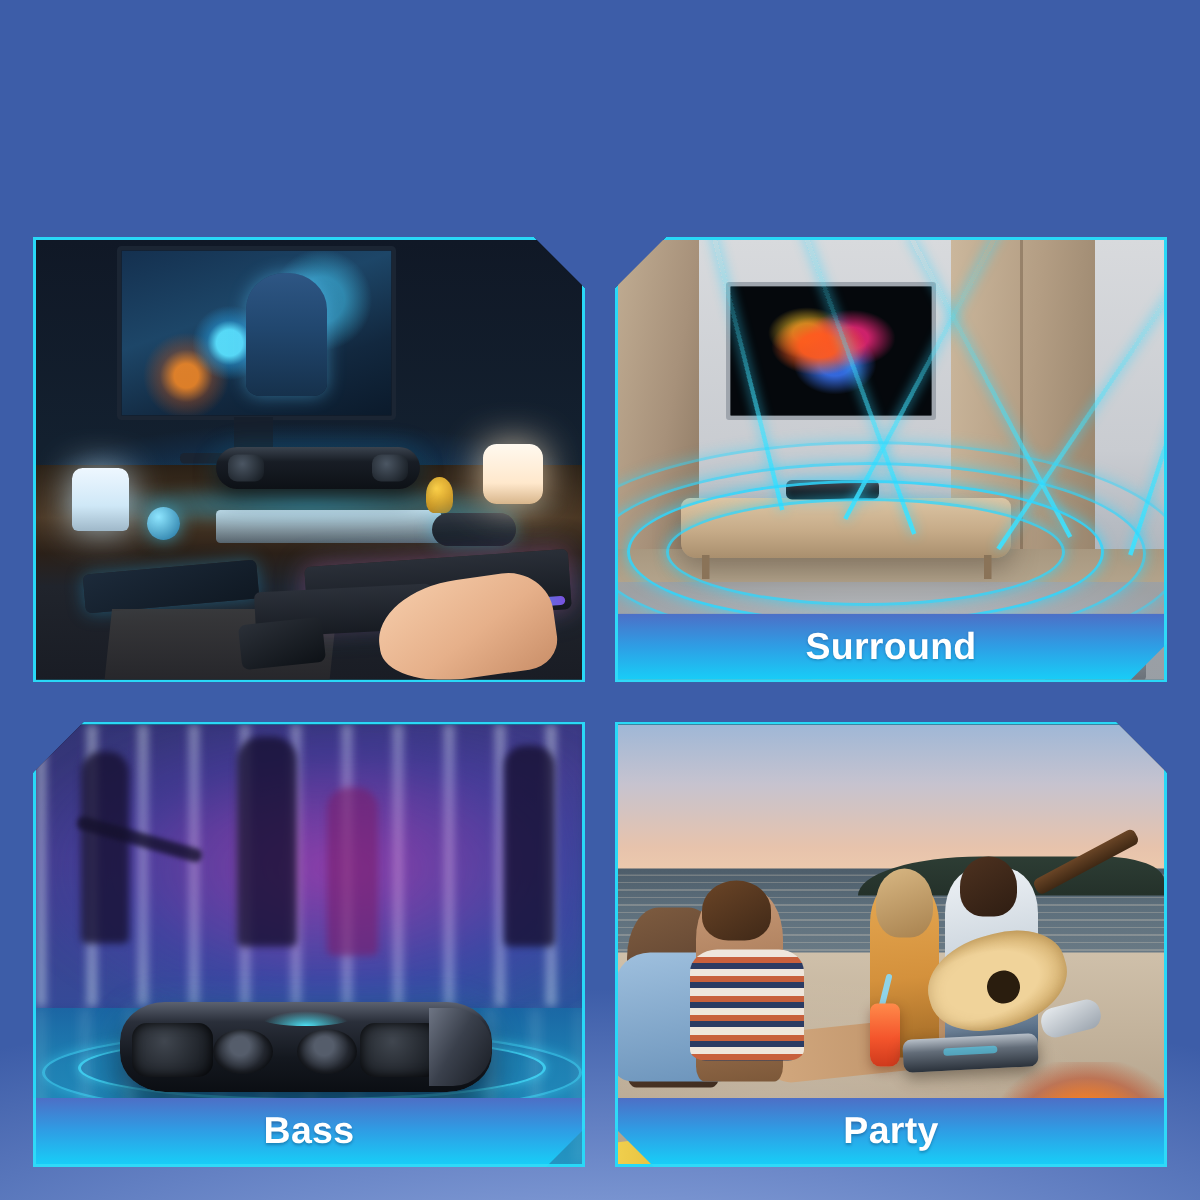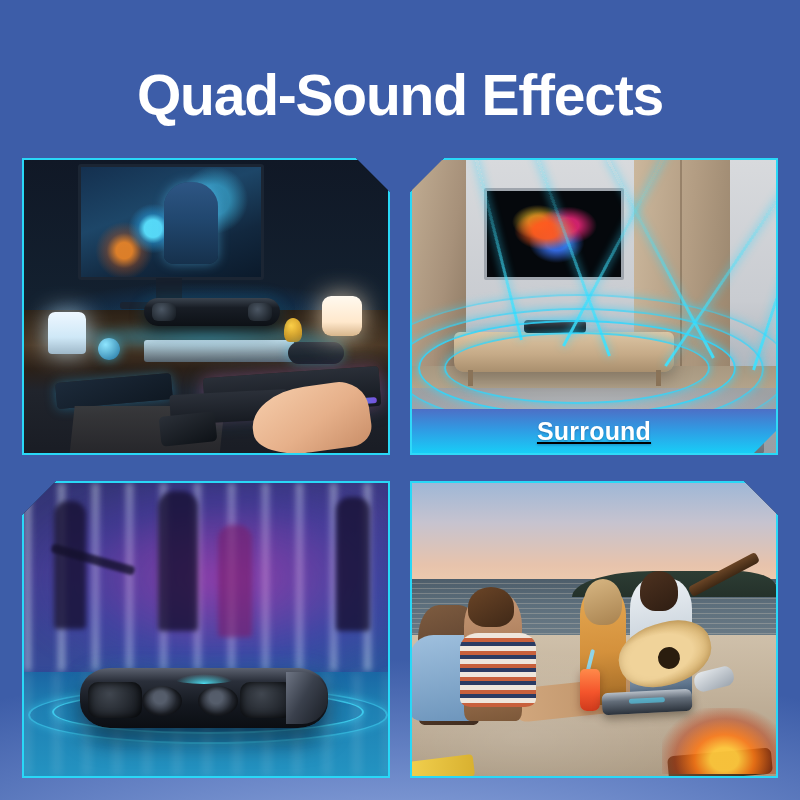--- a/index.html
+++ b/index.html
@@ -71,21 +71,21 @@
     position: absolute;
     left: 0; bottom: 0;
     width: 368px; height: 46px;
     background: linear-gradient(to bottom, #4d6fc6 0%, #2f9ce4 48%, #18cdf7 100%);
     border: 2px solid #2fd9f8;
     border-top: none;
     display: flex; align-items: center; justify-content: center;
     z-index: 4;
   }
   .lbl-cut-bl { clip-path: polygon(0 0, 100% 0, 100% 100%, 26px 100%, 0 calc(100% - 26px)); }
-  .lbl-cut-br { clip-path: polygon(0 0, 100% 0, 100% calc(100% - 26px), calc(100% - 26px) 100%, 0 100%); text-decoration: underline; }
+  .lbl-cut-br { clip-path: polygon(0 0, 100% 0, 100% calc(100% - 26px), calc(100% - 26px) 100%, 0 100%); }
 
   .label-text {
     color: #fff; font-size: 25px; font-weight: bold;
     letter-spacing: .2px;
     text-shadow: 0 1px 2px rgba(0,40,80,.33);
   }
 
   
   .g-wall { position:absolute; inset:0; background: linear-gradient(180deg,#101826 0%,#13202f 46%,#14212e 60%,#101a26 100%); }
   .g-ambient { position:absolute; left:-8%; top:42%; width:116%; height:42%;
@@ -299,21 +299,20 @@
   .p-towel { position:absolute; left:-4px; bottom:-4px; width:66px; height:22px;
     background: linear-gradient(100deg,#f2d14f,#d8b02f); border-radius:4px; transform: rotate(-7deg); }
   .p-shoe { position:absolute; right:42px; top:186px; width:40px; height:20px;
     background: linear-gradient(160deg,#e8ecef,#9aa3ad); border-radius:9px; transform: rotate(-14deg); }
 </style>
 </head>
 <body>
 
 <div id="poster">
 
-  <div class="title">Quad-Sound Effects</div>
 
   <div class="grid">
 
     <div class="panel cut-tr">
       <div class="photo photo-tr">
         <div class="scene">
           <div class="g-wall"></div>
           <div class="g-ambient"></div>
           <div class="g-monitor">
             <div class="g-game">
@@ -399,20 +398,23 @@
           <div class="b-speaker">
             <div class="b-spk-led"></div>
             <div class="b-grill b-grillL"></div>
             <div class="b-drv b-drv1"></div>
             <div class="b-drv b-drv2"></div>
             <div class="b-grill b-grillR"></div>
             <div class="b-cap"></div>
           </div>
         </div>
       </div>
+      <div class="label-bar lbl-cut-br">
+        <span class="label-text">Bass</span>
+      </div>
     </div>
 
     <div class="panel cut-tr">
       <div class="photo photo-tr">
         <div class="scene">
           <div class="p-sky"></div>
           <div class="p-sea"></div>
           <div class="p-seaglint"></div>
           <div class="p-land"></div>
           <div class="p-sand"></div>
@@ -432,16 +434,19 @@
           <div class="p-ghole"></div>
           <div class="p-shoe"></div>
           <div class="p-straw"></div>
           <div class="p-bottle"></div>
           <div class="p-spk"></div>
           <div class="p-logs"></div>
           <div class="p-fire"></div>
           <div class="p-towel"></div>
         </div>
       </div>
+      <div class="label-bar lbl-cut-bl">
+        <span class="label-text">Party</span>
+      </div>
     </div>
 
   </div>
 </div>
 
 </body></html>

